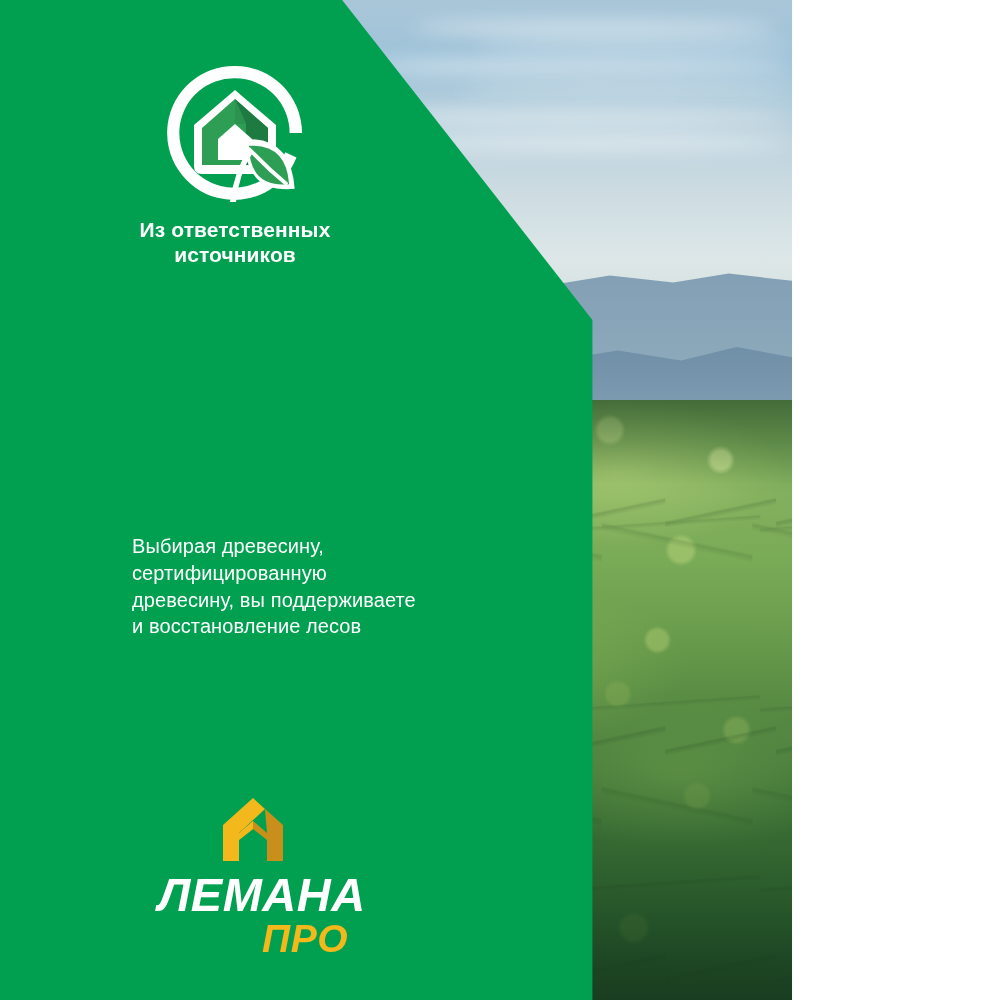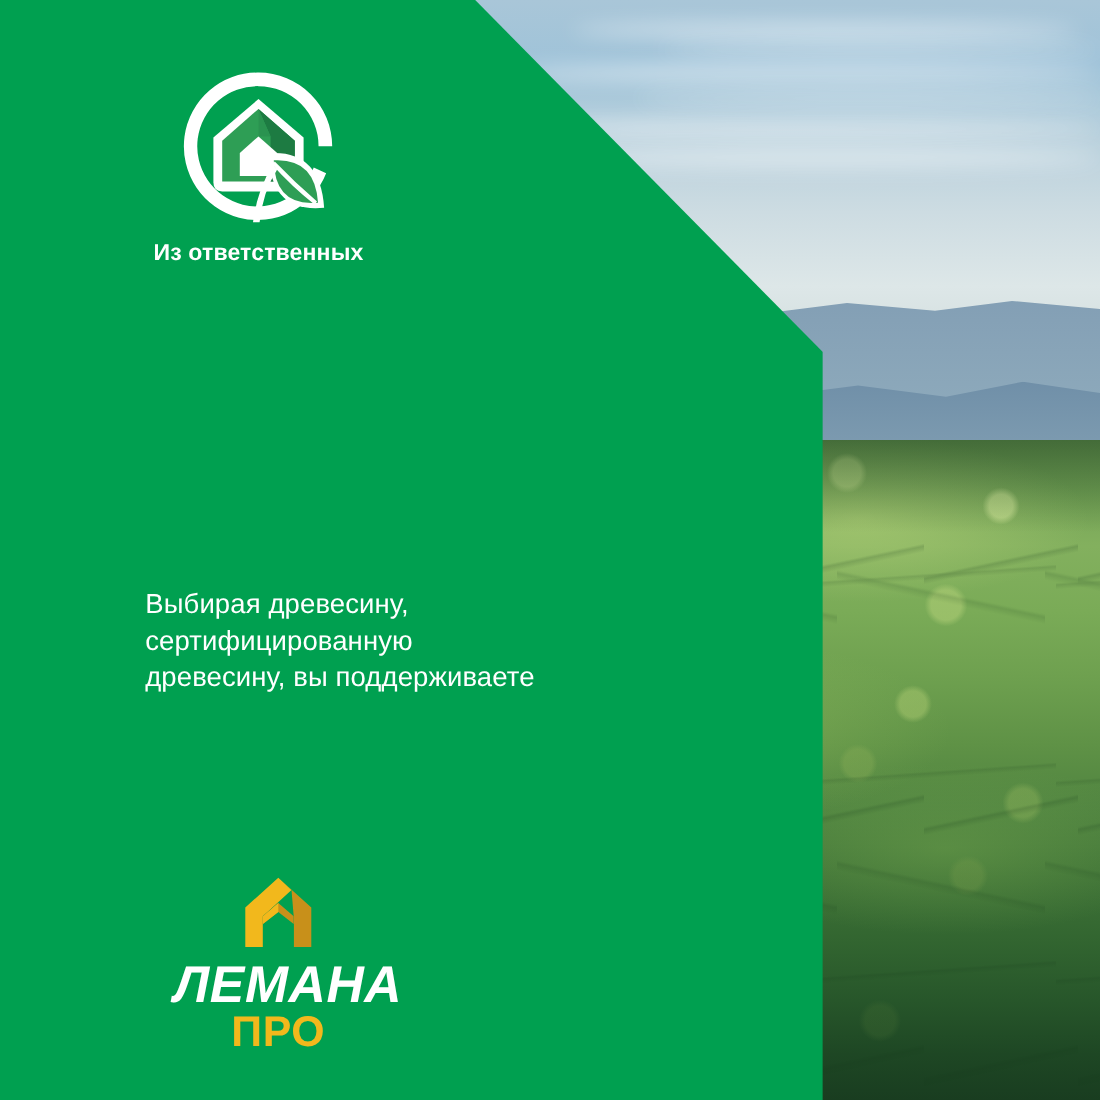--- a/index.html
+++ b/index.html
@@ -3,21 +3,21 @@
 <meta charset="utf-8">
 <title>Lemana Pro — S zabotoy o lese</title>
 <style>
   html, body {
     margin: 0;
     padding: 0;
     background: #ffffff;
   }
   .poster {
     position: relative;
-    width: 1000px;
+    width: 792px;
     height: 1000px;
     overflow: hidden;
     font-family: "Liberation Sans", "DejaVu Sans", sans-serif;
     background: #b91c1c;
     -webkit-font-smoothing: antialiased;
   }
 
   
   .photo {
     position: absolute;
@@ -227,21 +227,21 @@
     margin: 0;
   }
   .headline span { display: block; }
 
   
   .body-copy {
     position: absolute;
     left: 132px;
     top: 533px;
     color: #ffffff;
-    font-size: 25px;
+    font-size: 20px;
     line-height: 1.34;
     font-weight: 400;
     letter-spacing: .1px;
     margin: 0;
   }
   .body-copy span { display: block; }
 
   
   .brand {
     position: absolute;
@@ -261,26 +261,27 @@
     text-align: center;
     color: #ffffff;
     font-size: 47px;
     font-weight: 700;
     line-height: .95;
     letter-spacing: .5px;
     font-style: italic;
   }
   .brand-sub {
     display: block;
-    text-align: center;
+    text-align: right;
     color: #f2b81c;
     font-size: 39px;
     font-weight: 700;
     line-height: 1.0;
     letter-spacing: .5px;
+    font-style: italic;
     margin-top: 1px;
   }
 </style>
 </head>
 <body>
 
 <div class="poster">
 
   <div class="photo">
     <div class="photo-sky">
@@ -319,30 +320,32 @@
         <path d="M71 62 L88 77 L88 98 L54 98 L54 77 Z" fill="#ffffff"></path>
 
         <path d="M78 80 Q124 72 133 124 Q84 134 78 80 Z" fill="#ffffff" transform="rotate(6 105 103)"></path>
         <path d="M83 86 Q120 80 127 120 Q88 128 83 86 Z" fill="#2e9e55" transform="rotate(6 105 103)"></path>
         <path d="M84 87 Q104 104 126 119 L124 122 Q102 108 82 90 Z" fill="#ffffff" transform="rotate(6 105 103)"></path>
 
         <path d="M84 88 Q70 110 66 140 L72 140 Q75 112 88 92 Z" fill="#ffffff"></path>
       </svg>
       <div class="cert-caption">
         <span>Из ответственных</span>
+        <span>источников</span>
       </div>
     </div>
 
     <h1 class="headline">
     </h1>
 
     <p class="body-copy">
       <span>Выбирая древесину,</span>
       <span>сертифицированную</span>
       <span>древесину, вы поддерживаете</span>
+      <span>и восстановление лесов</span>
     </p>
 
     <div class="brand">
       <svg class="brand-house" viewBox="0 0 80 70" aria-hidden="true">
 
         <path d="M40 3 L52 14 L26 38 L26 66 L10 66 L10 30 Z" fill="#f2b81c"></path>
 
         <path d="M40 3 L70 30 L70 66 L54 66 L54 38 L52 14 Z" fill="#c8901a"></path>
 
         <path d="M40 26 L54 38 L54 66 L26 66 L26 38 Z" fill="#00a050"></path>

